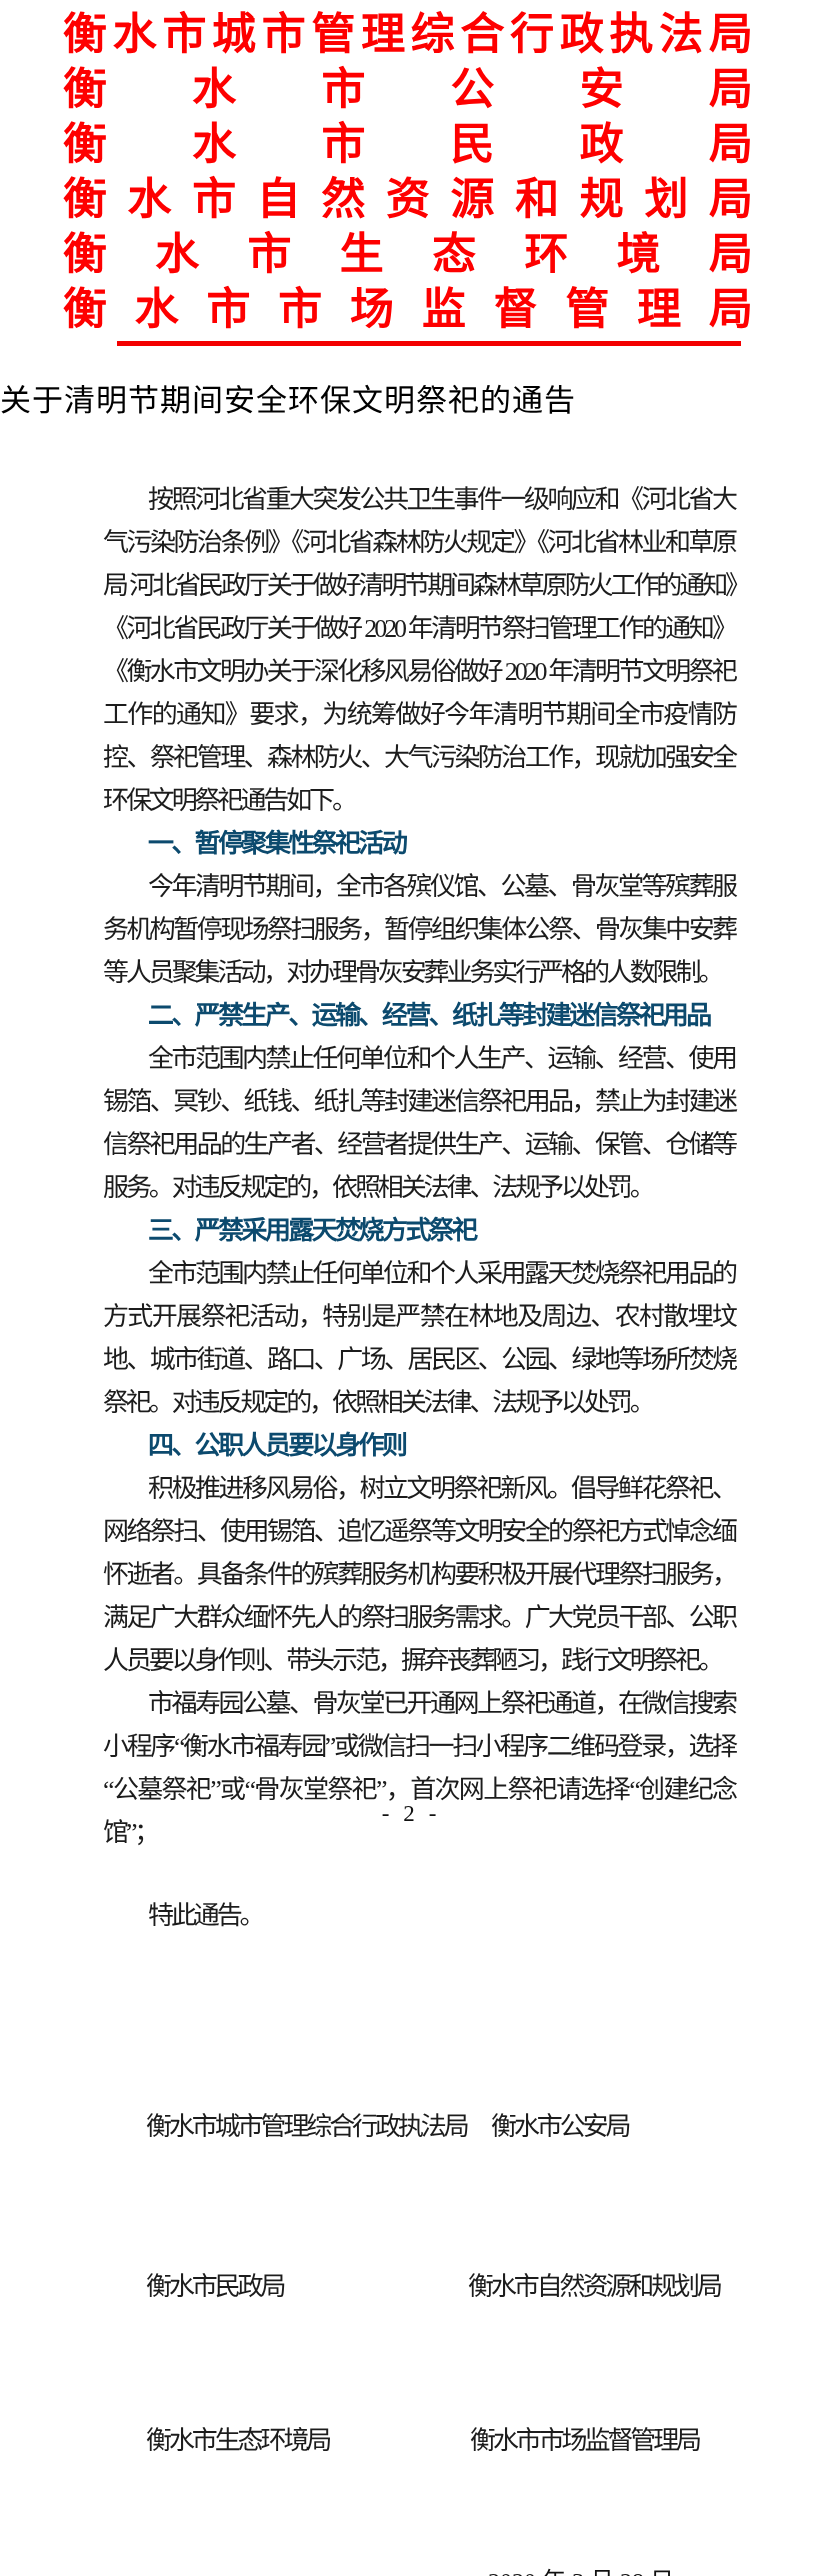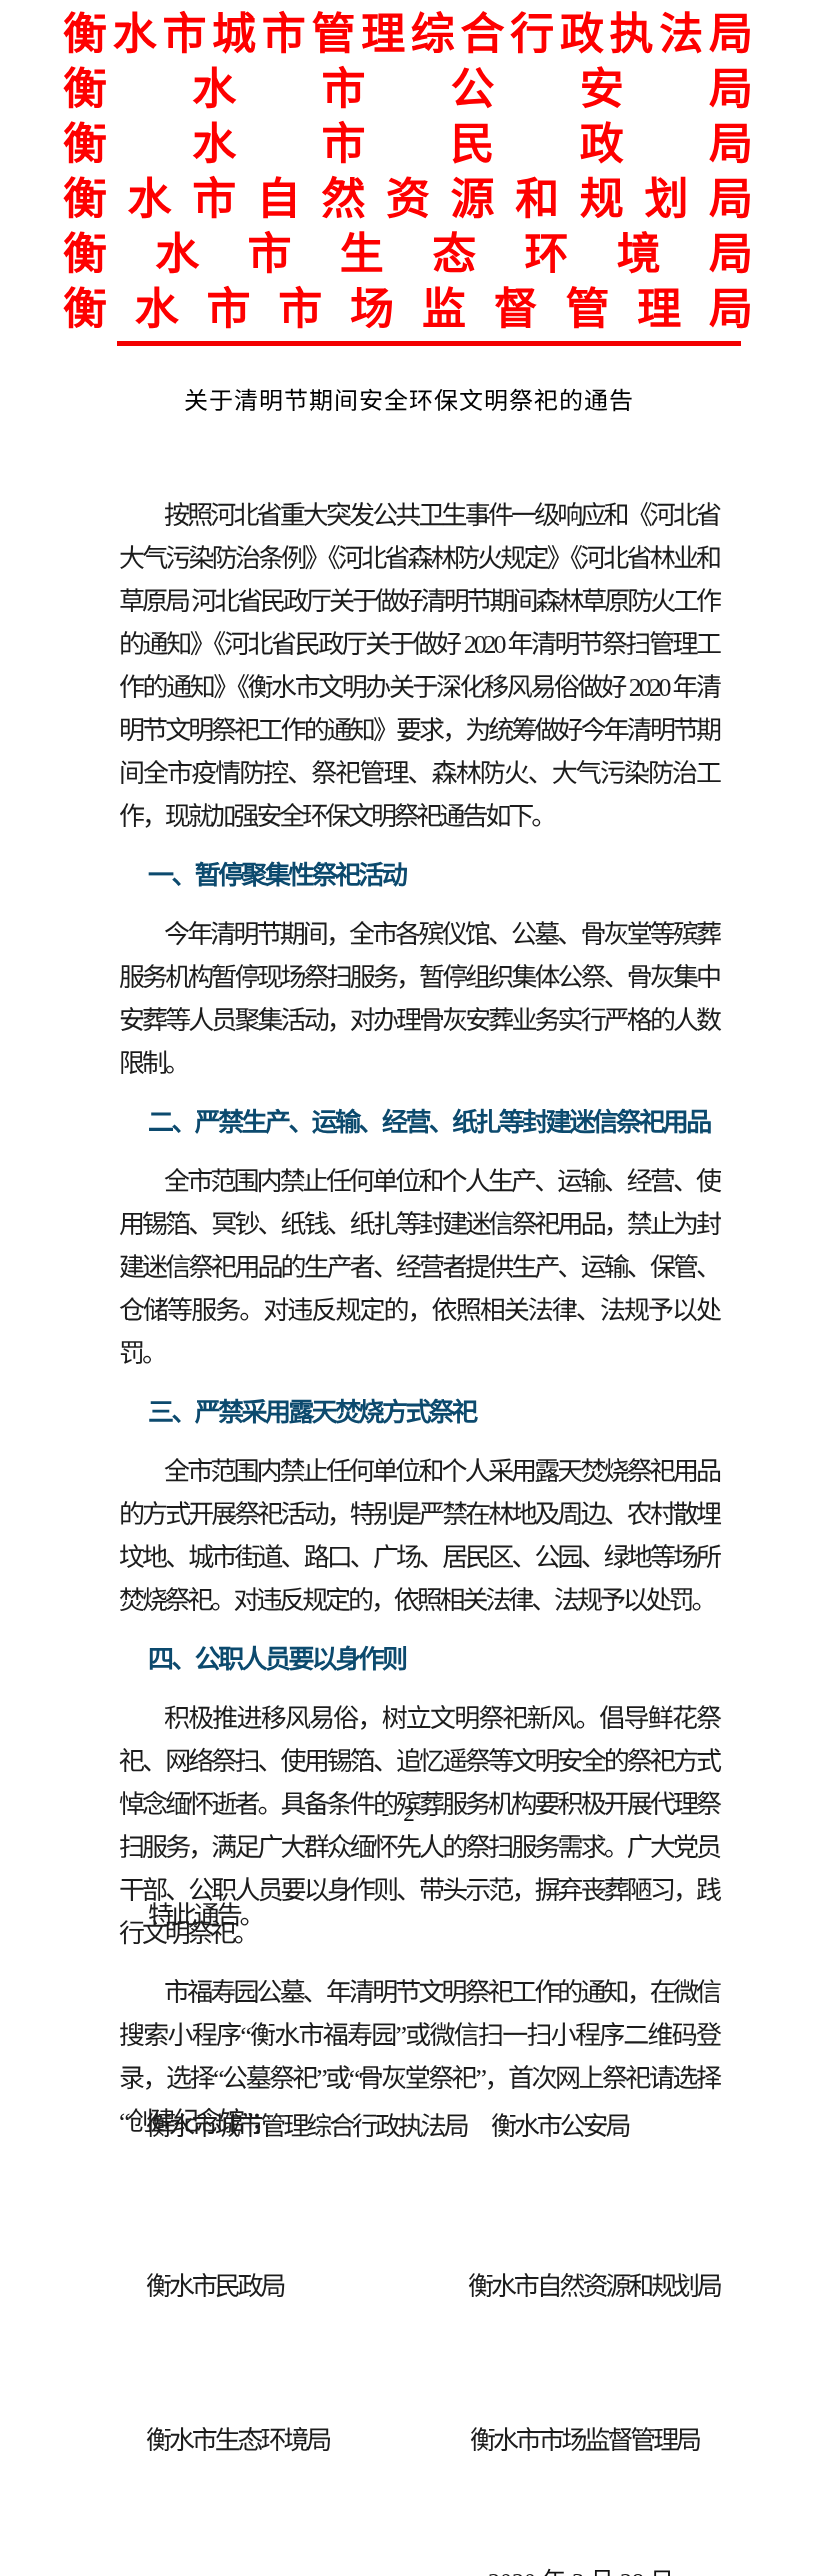--- a/index.html
+++ b/index.html
@@ -40,43 +40,43 @@
     height: 4.6px;
     background: #f30000;
   }
 
   
   .doc-title {
     position: absolute;
     top: 383px;
     left: 0;
     width: 100%;
-    text-align: center;
-    font-size: 24px;
+    text-align: left;
+    font-size: 31px;
     line-height: 36px;
     font-weight: 500;
     letter-spacing: 1px;
     color: #000000;
   }
 
   
   .body-block {
     position: absolute;
     left: 103px;
     width: 632px;
     font-size: 26px;
     line-height: 43px;
     letter-spacing: -3.1px;
     text-align: justify;
     color: #1c1c1c;
   }
   .body-main { top: 478px; }
   .body-cont { top: 1832px; }
 
-  .para { margin: 16px; text-indent: 45px; }
+  .para { margin: 0; text-indent: 45px; }
   .para.no-indent { text-indent: 0; }
   .sec-heading {
     margin: 0;
     text-indent: 45px;
     font-family: "Liberation Sans", "DejaVu Sans", sans-serif;
     font-weight: 700;
     letter-spacing: -2.6px;
     color: #0c4a6e;
   }
   .closing-line { margin: 62px 0 0 0; text-indent: 45px; }
@@ -146,21 +146,21 @@
   <div class="body-block body-main">
     <p class="para">按照河北省重大突发公共卫生事件一级响应和《河北省大气污染防治条例》《河北省森林防火规定》《河北省林业和草原局 河北省民政厅关于做好清明节期间森林草原防火工作的通知》《河北省民政厅关于做好 2020 年清明节祭扫管理工作的通知》《衡水市文明办关于深化移风易俗做好 2020 年清明节文明祭祀工作的通知》要求，为统筹做好今年清明节期间全市疫情防控、祭祀管理、森林防火、大气污染防治工作，现就加强安全环保文明祭祀通告如下。</p>
     <p class="sec-heading">一、暂停聚集性祭祀活动</p>
     <p class="para">今年清明节期间，全市各殡仪馆、公墓、骨灰堂等殡葬服务机构暂停现场祭扫服务，暂停组织集体公祭、骨灰集中安葬等人员聚集活动，对办理骨灰安葬业务实行严格的人数限制。</p>
     <p class="sec-heading">二、严禁生产、运输、经营、纸扎等封建迷信祭祀用品</p>
     <p class="para">全市范围内禁止任何单位和个人生产、运输、经营、使用锡箔、冥钞、纸钱、纸扎等封建迷信祭祀用品，禁止为封建迷信祭祀用品的生产者、经营者提供生产、运输、保管、仓储等服务。对违反规定的，依照相关法律、法规予以处罚。</p>
     <p class="sec-heading">三、严禁采用露天焚烧方式祭祀</p>
     <p class="para">全市范围内禁止任何单位和个人采用露天焚烧祭祀用品的方式开展祭祀活动，特别是严禁在林地及周边、农村散埋坟地、城市街道、路口、广场、居民区、公园、绿地等场所焚烧祭祀。对违反规定的，依照相关法律、法规予以处罚。</p>
     <p class="sec-heading">四、公职人员要以身作则</p>
     <p class="para">积极推进移风易俗，树立文明祭祀新风。倡导鲜花祭祀、网络祭扫、使用锡箔、追忆遥祭等文明安全的祭祀方式悼念缅怀逝者。具备条件的殡葬服务机构要积极开展代理祭扫服务，满足广大群众缅怀先人的祭扫服务需求。广大党员干部、公职人员要以身作则、带头示范，摒弃丧葬陋习，践行文明祭祀。</p>
-    <p class="para">市福寿园公墓、年清明节文明祭祀工作的通知，在微信搜索小程序“衡水市福寿园”或微信扫一扫小程序二维码登录，选择“公墓祭祀”或“骨灰堂祭祀”，首次网上祭祀请选择“创建纪念馆”；</p>
+    <p class="para">市福寿园公墓、骨灰堂已开通网上祭祀通道，在微信搜索小程序“衡水市福寿园”或微信扫一扫小程序二维码登录，选择“公墓祭祀”或“骨灰堂祭祀”，首次网上祭祀请选择“创建纪念馆”；</p>
   </div>
 
   <div class="page-marker p2">- 2 -</div>
 
   <div class="body-block body-cont">
     <p class="closing-line">特此通告。</p>
   </div>
 
   <div class="sig-row sig-row-1">
     <span class="sig-left">衡水市城市管理综合行政执法局</span>

